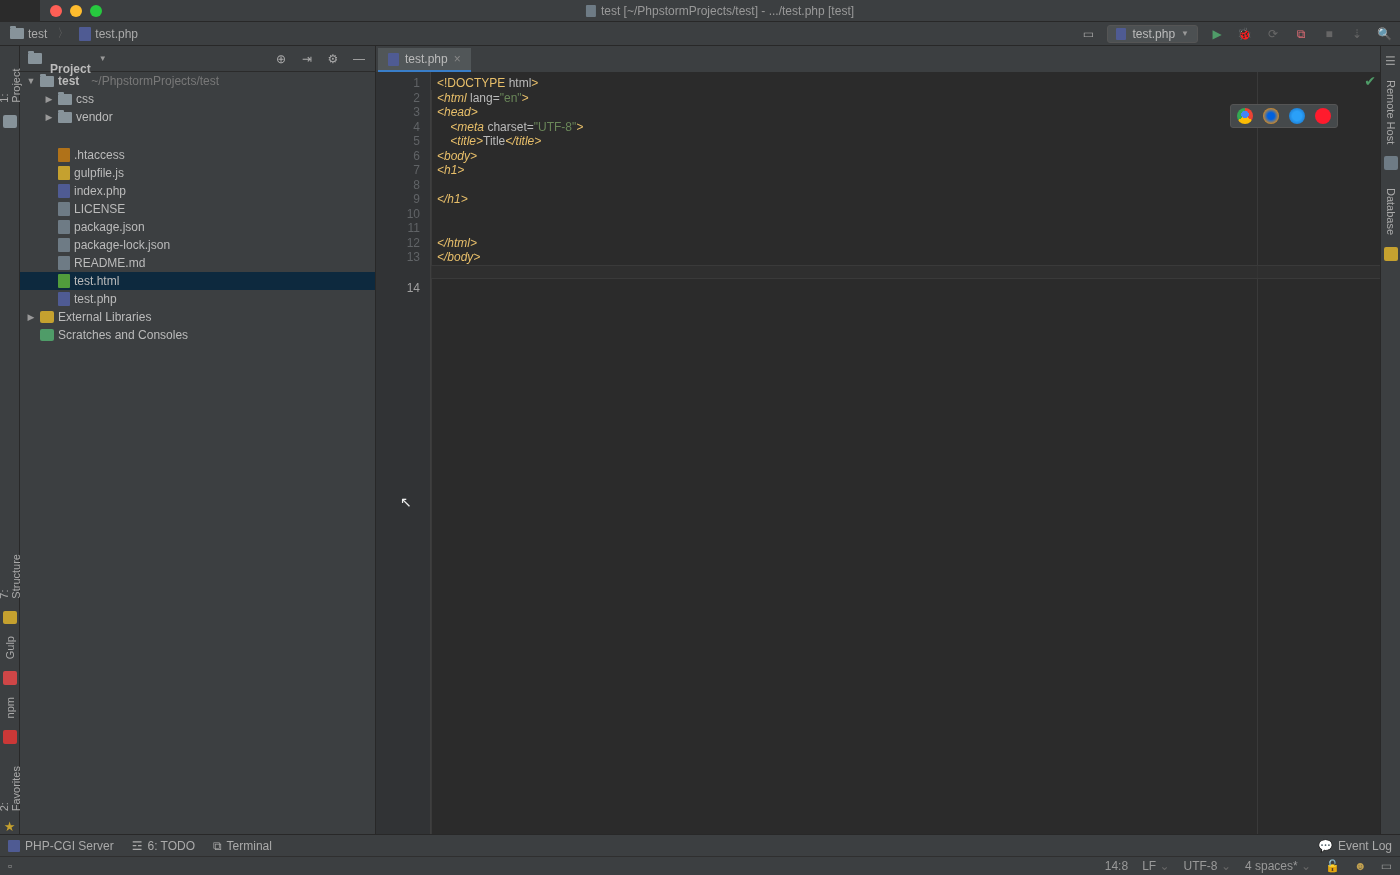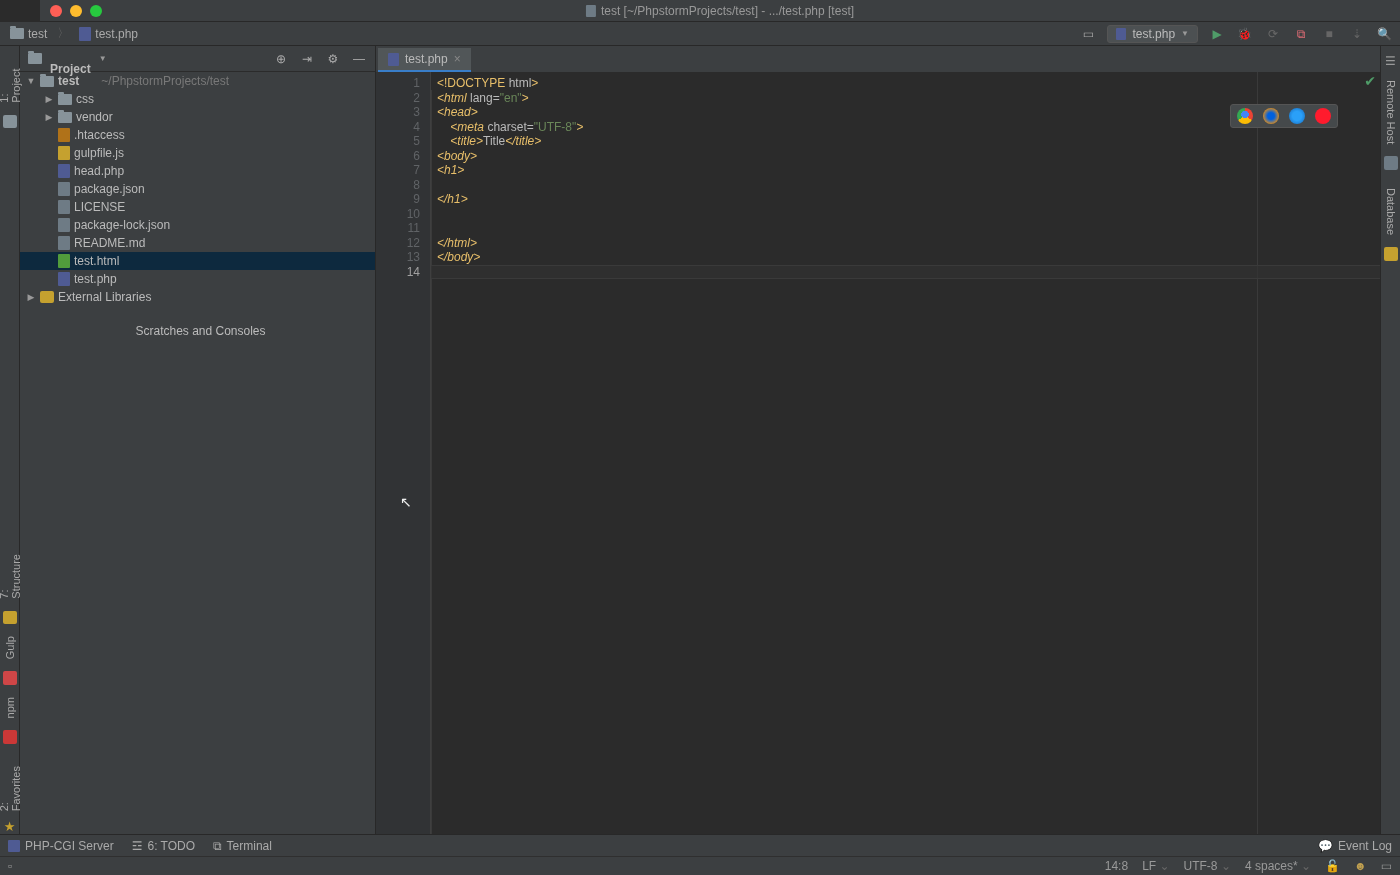--- a/index.html
+++ b/index.html
@@ -92,21 +92,21 @@
 
 
 .statusbar { height: 19px; background: #3c3f41; display: flex; align-items: center; padding: 0 8px; color: #999; font-size: 11px; border-top:1px solid #2f2f2f;}
 .statusbar .sleft{display:flex;gap:10px;}
 .statusbar .sright { margin-left: auto; display: flex; gap: 14px; align-items:center;}
 .sep-small{color:#666;}
 .toolbar-btn{cursor:pointer;color:#aaa;width:18px;text-align:center;}
 .green{color:#4f9c68;}
 .bug{color:#4f9c68;}
 
-.gutter .ln.caret{color:#a0a0a0;}
+.gutter .ln.caret{color:#a0a0a0;margin-top:16px;}
 
 
 .cursor-pointer{position:absolute;left:400px;top:494px;pointer-events:none;font-size:14px;color:#eee;}
 </style>
 </head>
 <body>
 
 <div class="titlebar">
   <div class="traffic-lights">
     <div class="tl red"></div>
@@ -174,57 +174,57 @@
         <span class="phi">⇥</span>
         <span class="phi">⚙</span>
         <span class="phi">—</span>
       </div>
     </div>
     <div class="tree">
       <div class="tree-row" style="padding-left:6px;">
         <span class="tree-arrow">▼</span>
         <span class="folder-icon"></span>
         <span style="font-weight:bold;">test</span>
-        <span class="tree-label-dim" style="margin-left:18px;">~/PhpstormProjects/test</span>
+        <span class="tree-label-dim" style="margin-left:8px;">~/PhpstormProjects/test</span>
       </div>
       <div id="tree-body">
           <div class="tree-row" style="padding-left: 24px;">
             <span class="tree-arrow">▶</span>
             <span class="folder-icon"></span>
             <span>css</span>
           </div>
           <div class="tree-row" style="padding-left: 24px;">
             <span class="tree-arrow">▶</span>
             <span class="folder-icon"></span>
             <span>vendor</span>
           </div>
-          <div class="tree-row" style="padding-left: 24px;">
+          <div class="tree-row" style="padding-left: 24px; margin-top: 20px;">
             <span class="tree-arrow empty">▶</span>
             <span class="file-icon hta"></span>
             <span>.htaccess</span>
           </div>
           <div class="tree-row" style="padding-left: 24px;">
             <span class="tree-arrow empty">▶</span>
             <span class="file-icon js"></span>
             <span>gulpfile.js</span>
           </div>
           <div class="tree-row" style="padding-left: 24px;">
             <span class="tree-arrow empty">▶</span>
             <span class="file-icon php"></span>
-            <span>head.php</span>
+            <span>index.php</span>
+          </div>
+          <div class="tree-row" style="padding-left: 24px;">
+            <span class="tree-arrow empty">▶</span>
+            <span class="file-icon txt"></span>
+            <span>LICENSE</span>
           </div>
           <div class="tree-row" style="padding-left: 24px;">
             <span class="tree-arrow empty">▶</span>
             <span class="file-icon json"></span>
             <span>package.json</span>
-          </div>
-          <div class="tree-row" style="padding-left: 24px;">
-            <span class="tree-arrow empty">▶</span>
-            <span class="file-icon txt"></span>
-            <span>LICENSE</span>
           </div>
           <div class="tree-row" style="padding-left: 24px;">
             <span class="tree-arrow empty">▶</span>
             <span class="file-icon json"></span>
             <span>package-lock.json</span>
           </div>
           <div class="tree-row" style="padding-left: 24px;">
             <span class="tree-arrow empty">▶</span>
             <span class="file-icon txt"></span>
             <span>README.md</span>
@@ -238,21 +238,21 @@
             <span class="tree-arrow empty">▶</span>
             <span class="file-icon php"></span>
             <span>test.php</span>
           </div>
         </div>
       <div class="tree-row" style="padding-left:6px;">
         <span class="tree-arrow">▶</span>
         <span class="lib-icon"></span>
         <span>External Libraries</span>
       </div>
-      <div class="tree-row" style="padding-left:6px;flex-direction:column;">
+      <div class="tree-row" style="padding-left:6px;">
         <span class="tree-arrow empty">▶</span>
         <span class="scratch-icon"></span>
         <span>Scratches and Consoles</span>
       </div>
     </div>
   </div>
 
   <div class="editor-area">
     <div class="editor-tabs">
       <div class="editor-tab">

